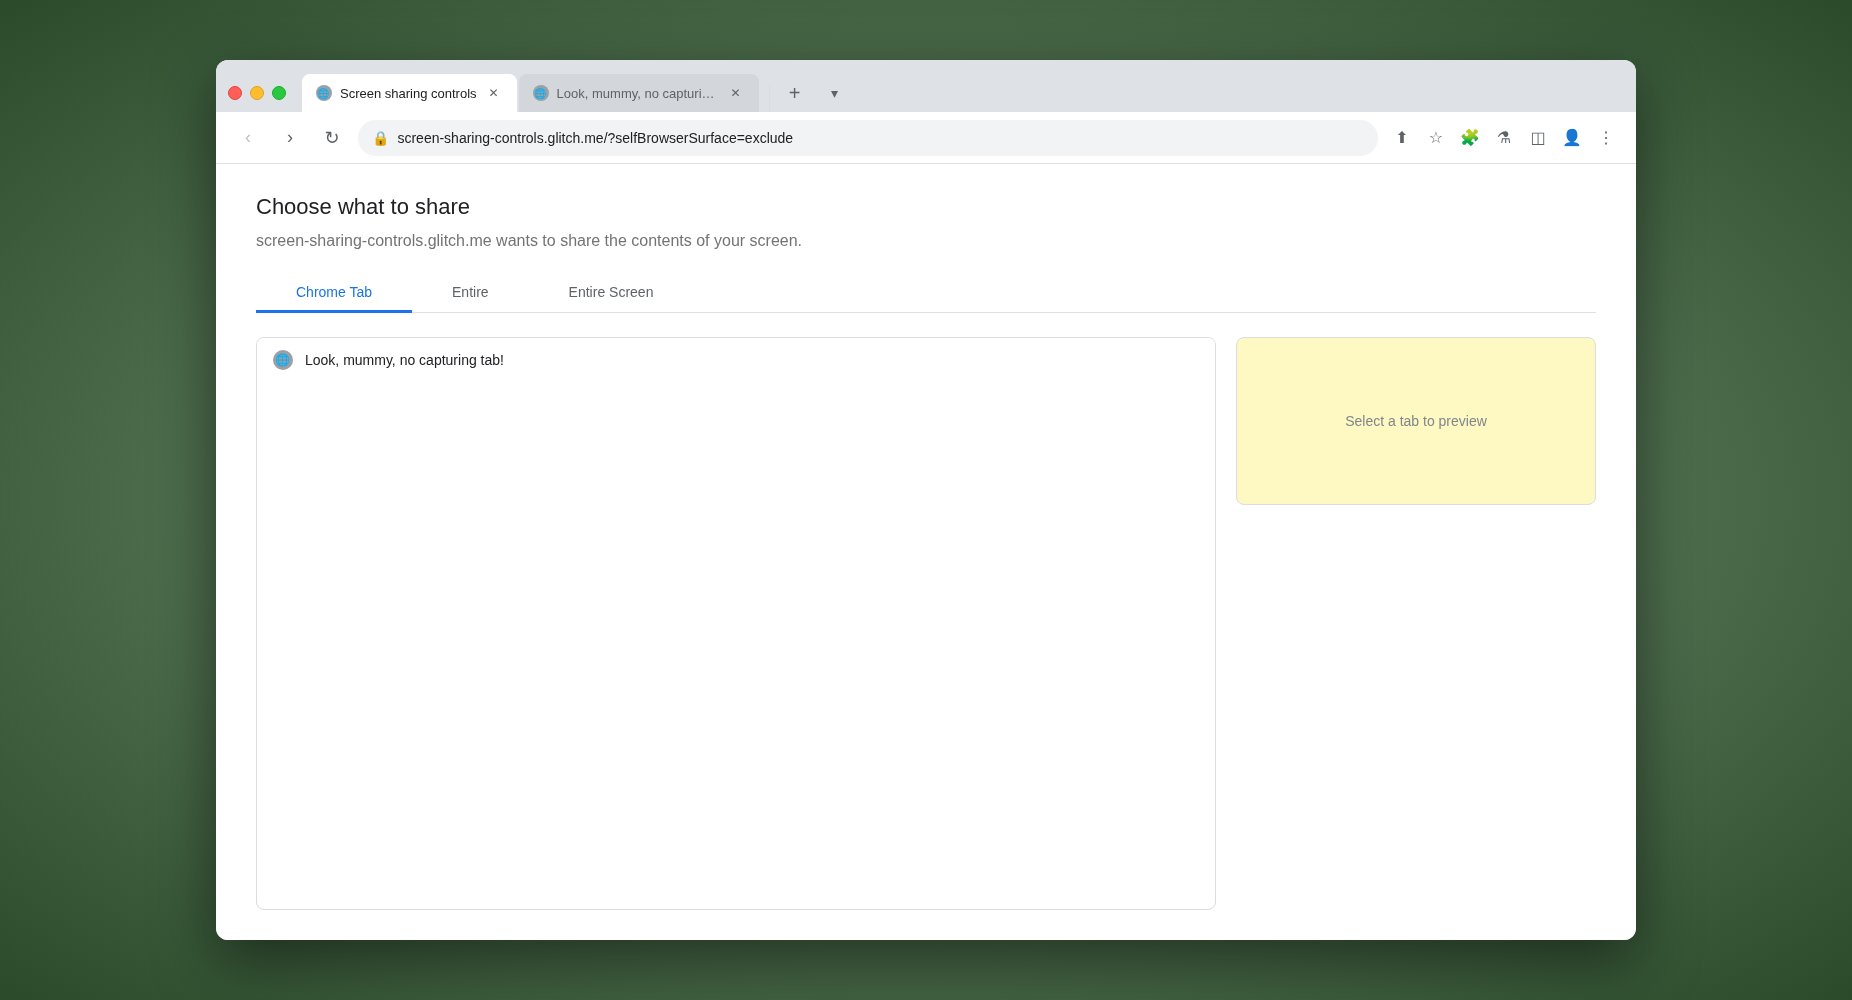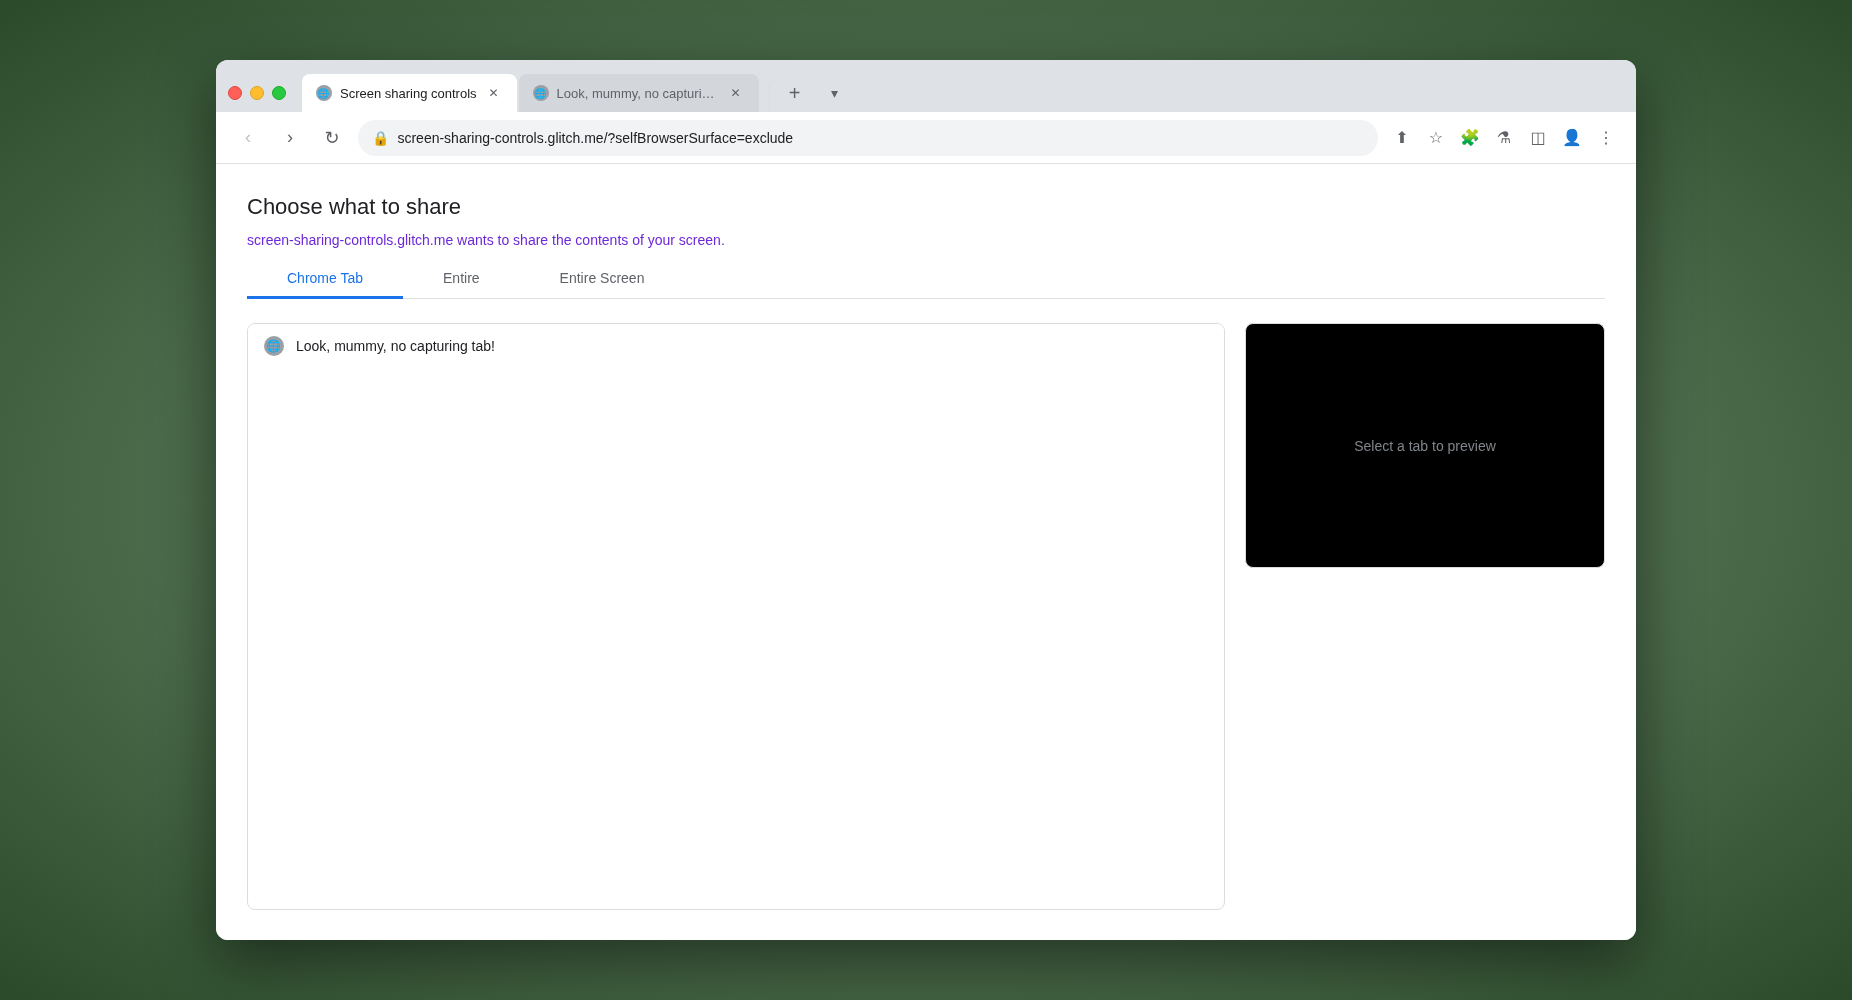--- a/index.html
+++ b/index.html
@@ -213,34 +213,34 @@
       font-size: 16px;
     }
 
     
     .content-area {
       flex: 1;
       background: #ffffff;
       overflow: hidden;
       display: flex;
       flex-direction: column;
-      padding: 30px 31px;
+      padding: 30px 40px;
     }
 
     .dialog-title {
       font-size: 22px;
       font-weight: 400;
       color: #202124;
       margin-bottom: 12px;
     }
 
     .dialog-subtitle {
-      font-size: 14px;
-      color: #6d28d9;
-      margin-bottom: 12px;
+      font-size: 16px;
+      color: #737373;
+      margin-bottom: 24px;
     }
 
     
     .share-tabs {
       display: flex;
       border-bottom: 1px solid #e0e0e0;
       margin-bottom: 24px;
     }
 
     .share-tab {
@@ -298,26 +298,26 @@
     .tab-list-title {
       font-size: 14px;
       color: #202124;
       text-align: center;
     }
 
     .preview-panel {
       width: 360px;
       border: 1px solid #dadce0;
       border-radius: 8px;
-      background: #000000;
-      display: flex;
-      align-items: center;
-      justify-content: center;
-      flex-shrink: 0;
-      height: 245px;
+      background: #fef9c3;
+      display: flex;
+      align-items: center;
+      justify-content: center;
+      flex-shrink: 0;
+      height: 168px;
     }
 
     .preview-text {
       font-size: 14px;
       color: #80868b;
       text-align: center;
     }
 
     .vertical-divider {
       width: 1px;

